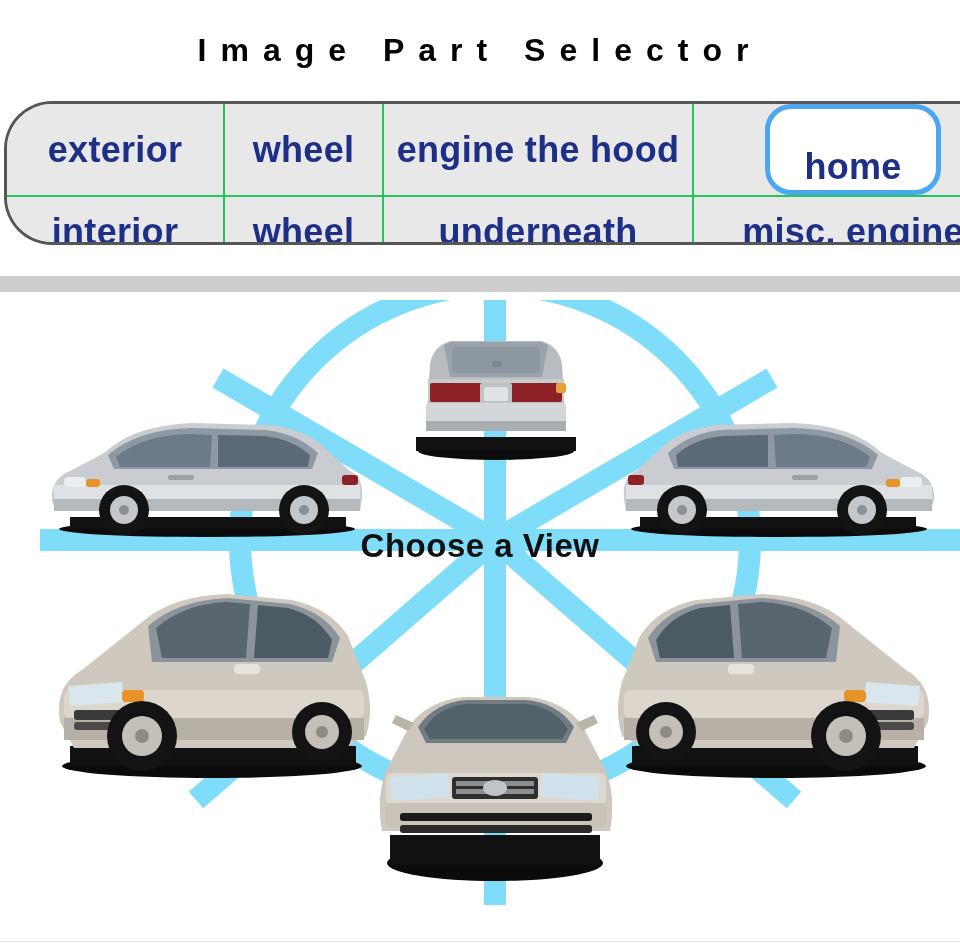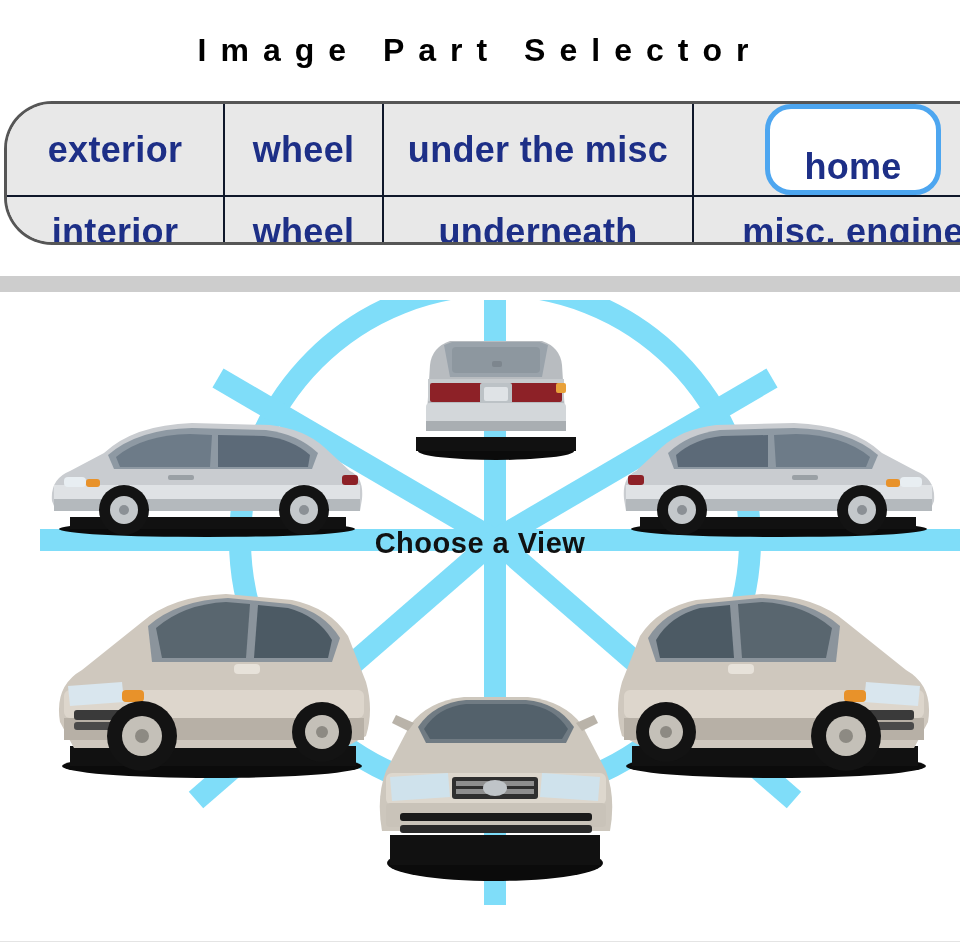--- a/index.html
+++ b/index.html
@@ -44,21 +44,21 @@
     background: #e8e8e8;
     overflow: hidden;
   }
   #nav-table {
     border-collapse: collapse;
     width: 100%;
     height: 100%;
     table-layout: fixed;
   }
   #nav-table td {
-    border: 2px solid #0f172a;
+    border: 2px solid #22c55e;
     background: #e8e8e8;
     text-align: center;
     vertical-align: middle;
     padding: 0;
     height: 69px;
   }
   #nav-table tr:first-child td { border-top: none; }
   #nav-table td:first-child { border-left: none; }
   .nav-label {
     font-family: Liberation Sans, sans-serif;
@@ -110,21 +110,21 @@
   .car svg { display: block; overflow: visible; }
 
   #center-label {
     position: absolute;
     left: 0;
     top: 227px;
     width: 960px;
     text-align: center;
     font-family: "Liberation Sans", sans-serif;
     font-weight: bold;
-    font-size: 29px;
+    font-size: 33px;
     color: #111111;
     letter-spacing: 0.5px;
     white-space: nowrap;
     z-index: 30;
   }
 
   
   #bottom-rule {
     position: absolute;
     left: 0;
@@ -143,21 +143,21 @@
   <table id="nav-table">
     <tbody>
         <tr>
       <td style="width:216px;">
         <span class="nav-label">exterior</span>
       </td>
       <td style="width:157px;border-radius:22px;">
         <span class="nav-label">wheel</span>
       </td>
       <td style="width:308px;">
-        <span class="nav-label">under the misc</span>
+        <span class="nav-label">engine the hood</span>
       </td>
       <td>
         <span class="nav-pill">
           <span class="nav-label">home</span>
         </span>
       </td>
     </tr>
     <tr>
       <td>
         <span class="nav-label">interior</span>

